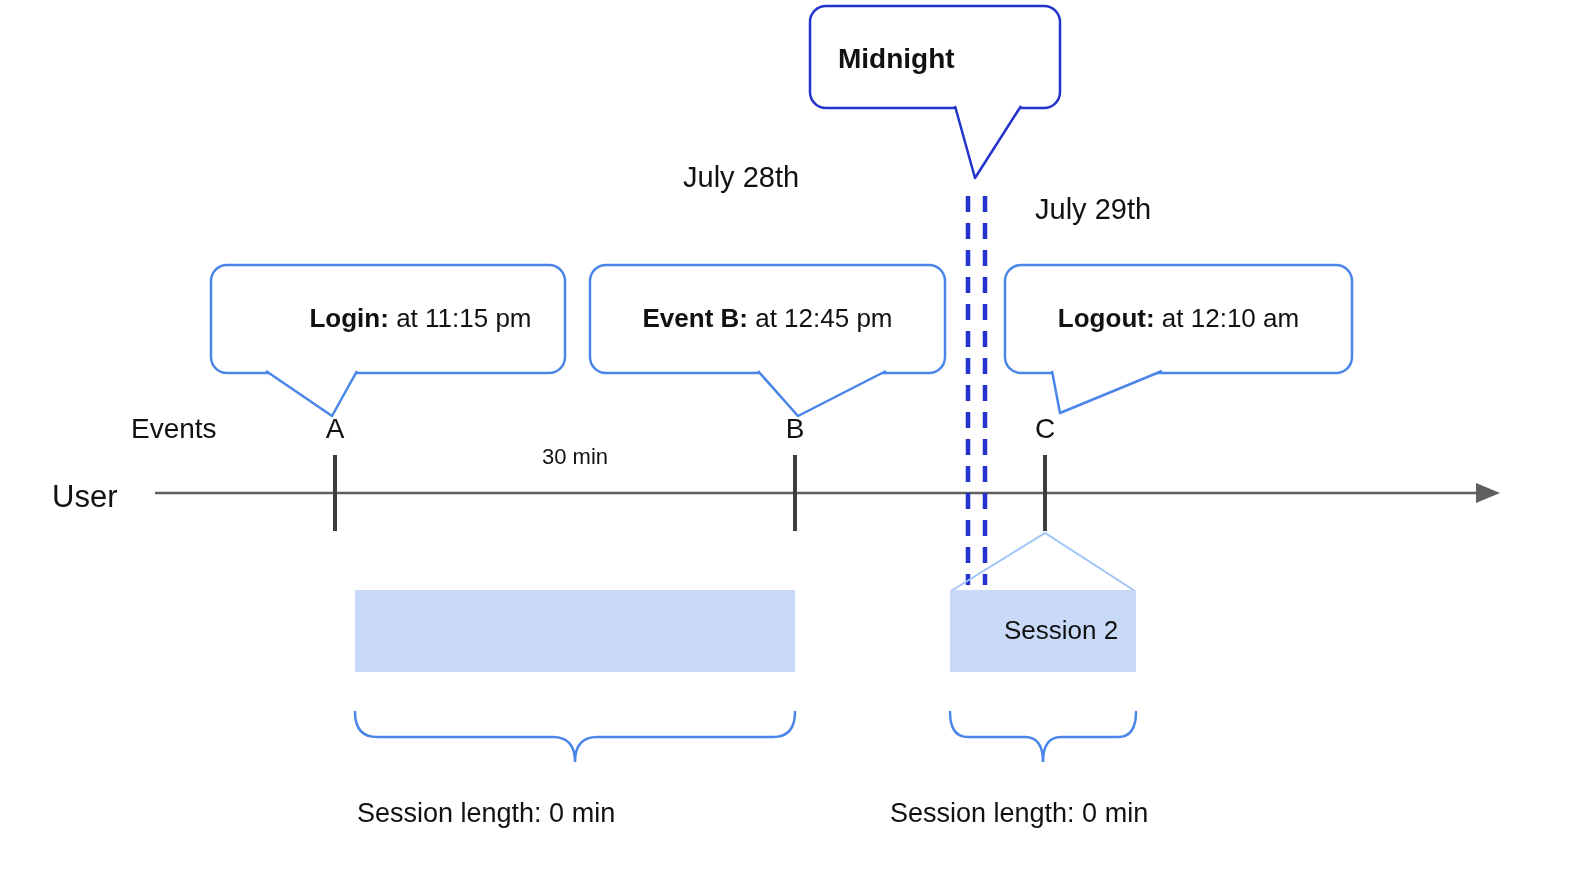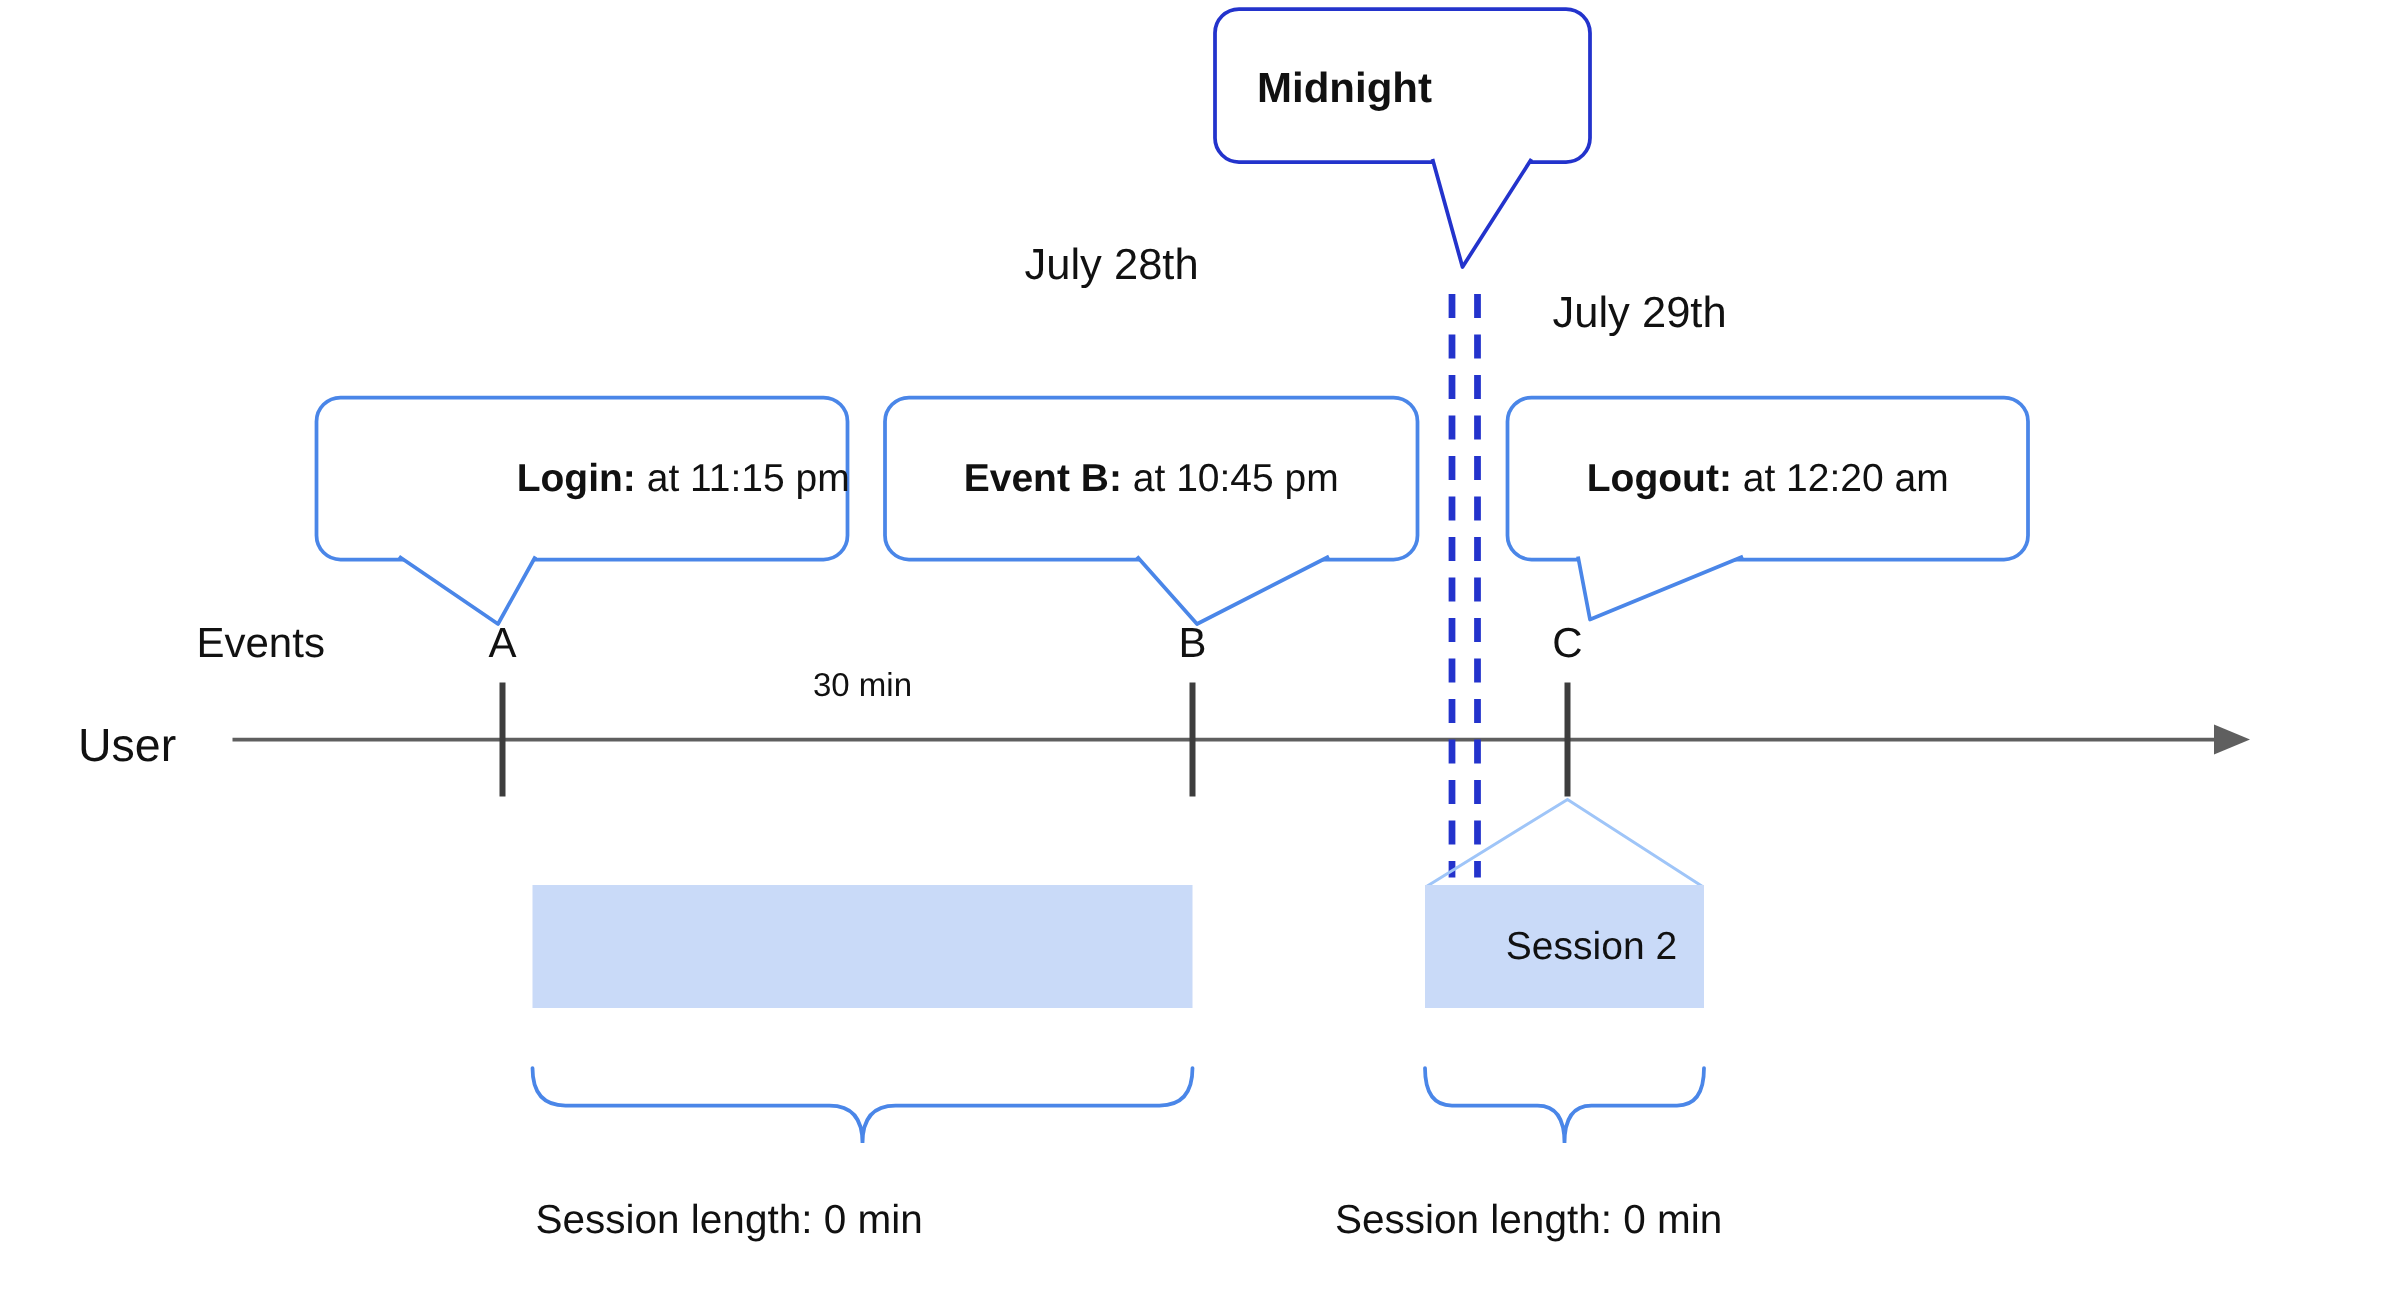--- a/index.html
+++ b/index.html
@@ -63,31 +63,31 @@
 
     <rect x="1005" y="265" width="347" height="108" rx="16" fill="#ffffff" stroke="#4a86e8" stroke-width="2.5"></rect>
     <path d="M1052,371 L1060,413 L1162,371" fill="#ffffff" stroke="#4a86e8" stroke-width="2.5" stroke-linejoin="round"></path>
   </svg>
 
   <div class="t bold" style="left:838px;top:43px;font-size:28px;">Midnight</div>
 
   <div class="t date-label" style="left:683px;top:161px;">July 28th</div>
   <div class="t date-label" style="left:1035px;top:161px;margin-top:32px;">July 29th</div>
 
-  <div class="t callout-text center" style="left:229px;top:304px;width:419px;padding-left:17px;">
+  <div class="t callout-text center" style="left:211px;top:304px;width:419px;">
     <span class="bold">Login:</span>
     <span>at 11:15 pm</span>
   </div>
   <div class="t callout-text center" style="left:590px;top:304px;width:355px;">
     <span class="bold">Event B:</span>
-    <span>at 10:45 pm</span>
+    <span>at 12:45 pm</span>
   </div>
   <div class="t callout-text center" style="left:1005px;top:304px;width:347px;">
     <span class="bold">Logout:</span>
-    <span>at 12:20 am</span>
+    <span>at 12:10 am</span>
   </div>
 
   <div class="t axis-label" style="left:131px;top:413px;">Events</div>
   <div class="t marker" style="left:318px;top:413px;">A</div>
   <div class="t marker" style="left:778px;top:413px;">B</div>
   <div class="t marker" style="left:1028px;top:413px;">C</div>
   <div class="t" style="left:52px;top:479px;font-size:31px;">User</div>
   <div class="t center" style="left:500px;top:444px;width:150px;font-size:22px;">30 min</div>
 
   <div class="t session-label center" style="left:950px;top:616px;width:222px;">Session 2</div>

